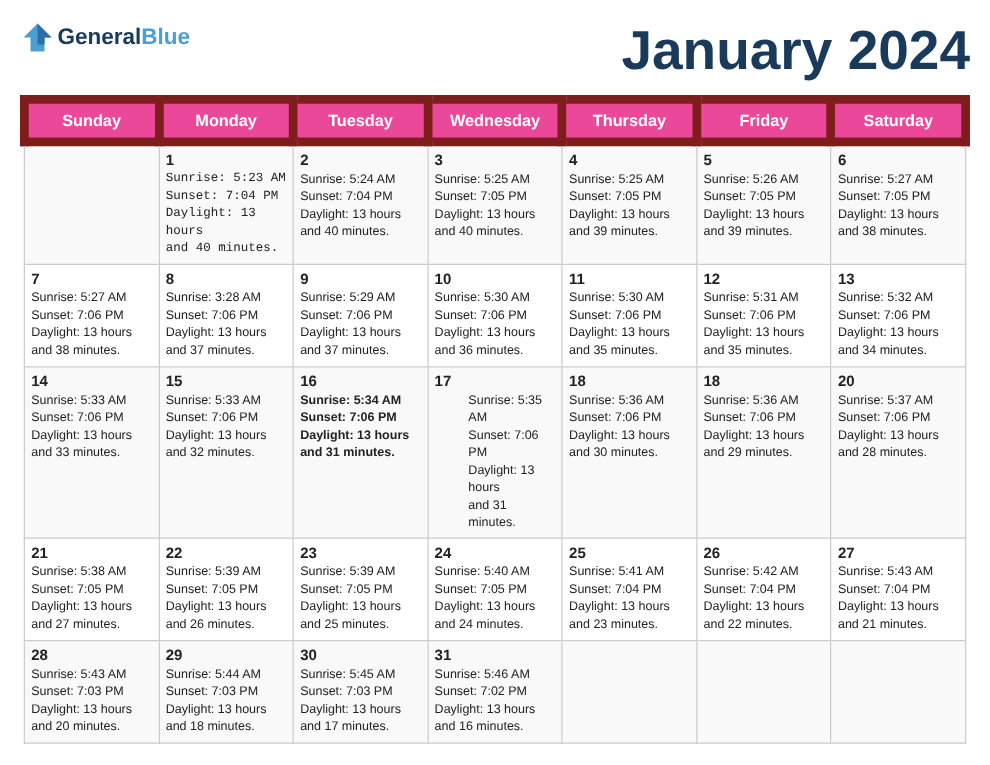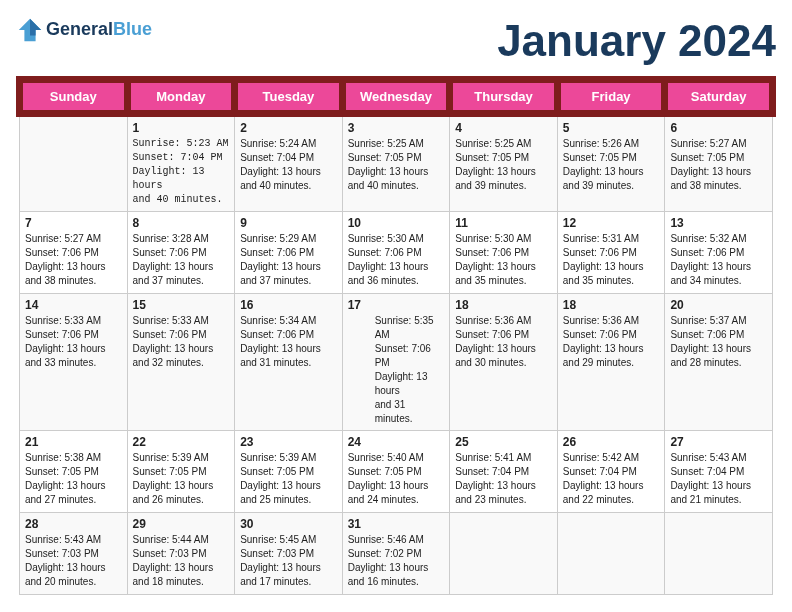--- a/index.html
+++ b/index.html
@@ -223,21 +223,21 @@
         </td>
         <td>
           <span class="day-num">15</span>
           <div class="day-info" style="white-space: pre-line;">Sunrise: 5:33 AM
 Sunset: 7:06 PM
 Daylight: 13 hours
 and 32 minutes.</div>
         </td>
         <td>
           <span class="day-num">16</span>
-          <div class="day-info" style="white-space: pre-line;">Sunrise: 5:34 AM
+          <div class="day-info" style="white-space: pre-line; font-weight: bold;">Sunrise: 5:34 AM
 Sunset: 7:06 PM
 Daylight: 13 hours
 and 31 minutes.</div>
         </td>
         <td>
           <span class="day-num">17</span>
           <div class="day-info" style="white-space: pre-line; margin-left: 27px;">Sunrise: 5:35 AM
 Sunset: 7:06 PM
 Daylight: 13 hours
 and 31 minutes.</div>

